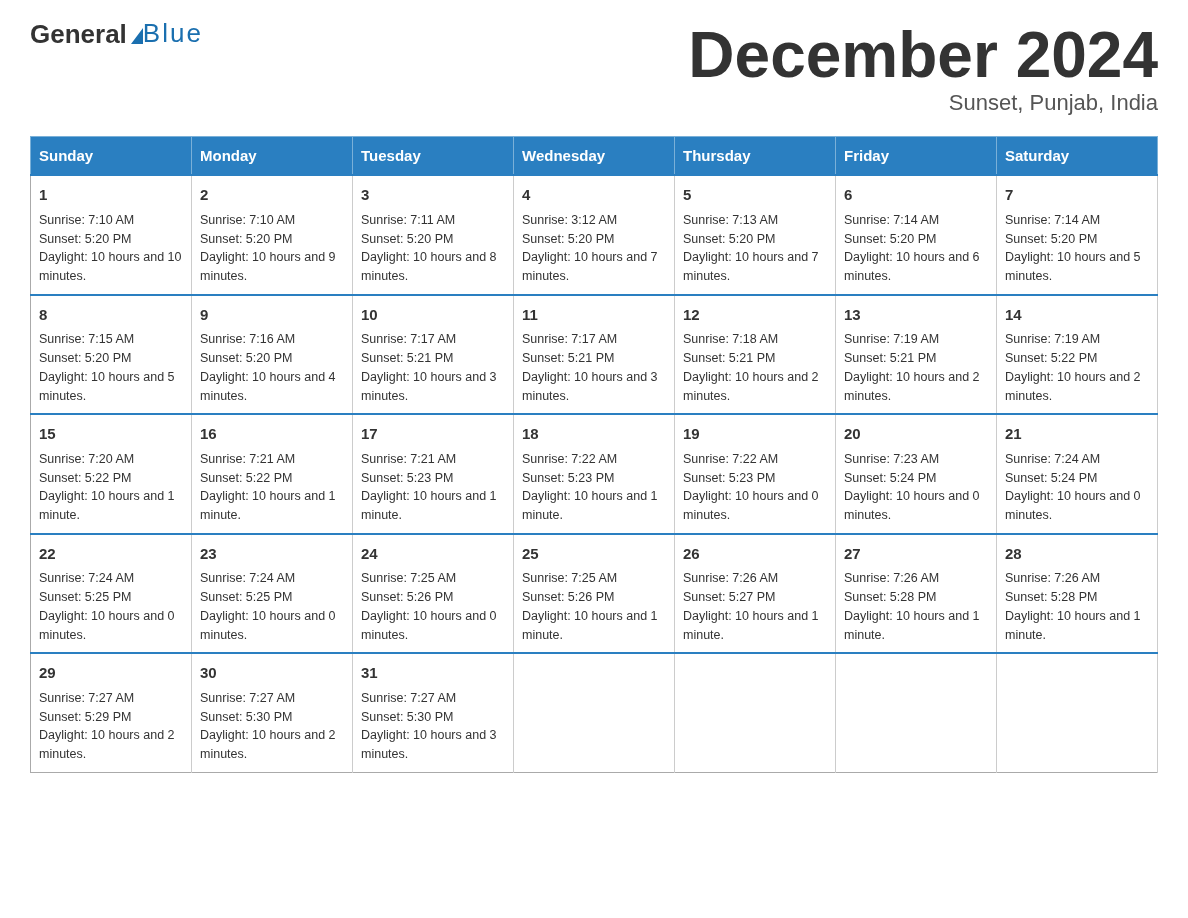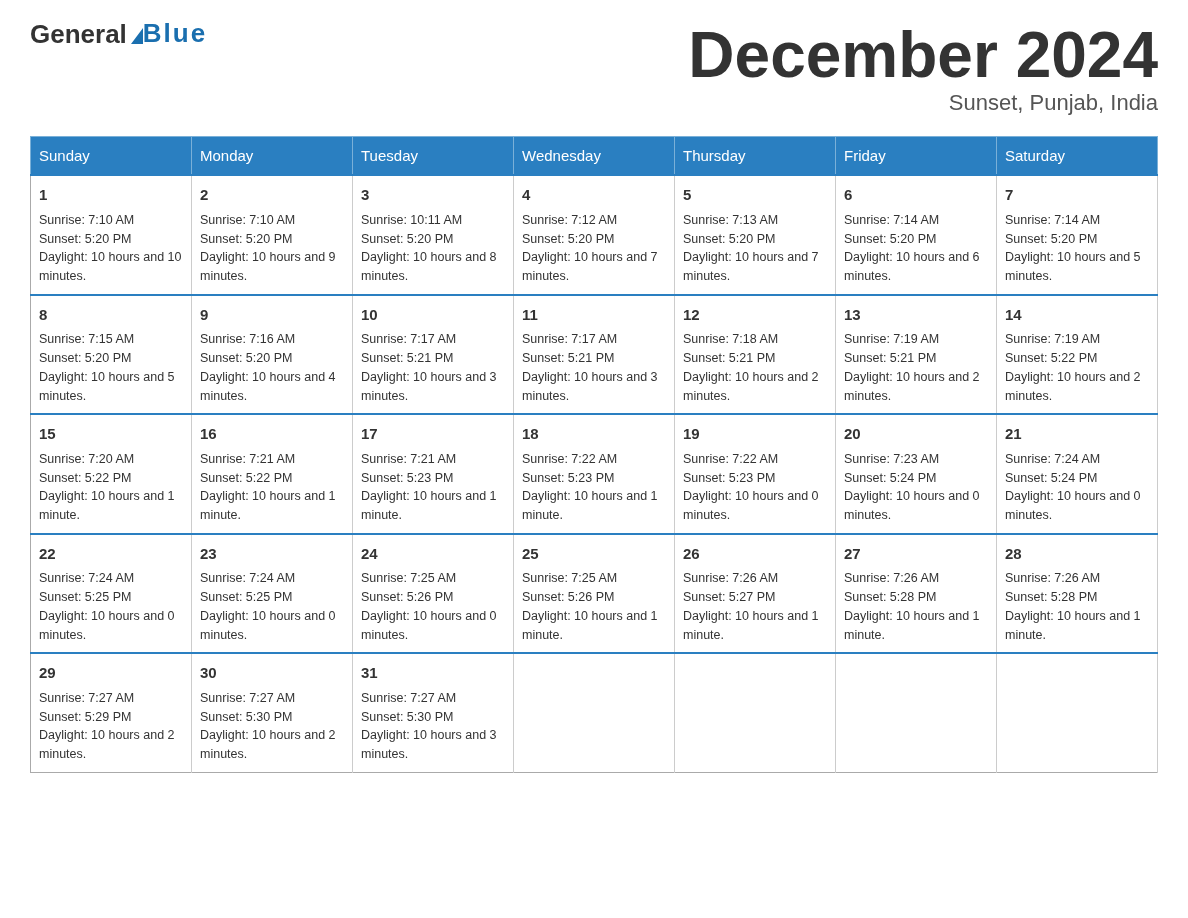--- a/index.html
+++ b/index.html
@@ -39,21 +39,21 @@
     .calendar-table {
       width: 100%;
       border-collapse: collapse;
       border: 1px solid #aaa;
     }
     .calendar-table thead tr th {
       background-color: #2a7fc1;
       color: #fff;
       padding: 10px 8px;
       font-size: 15px;
-      font-weight: normal;
+      font-weight: bold;
       text-align: left;
       border: 1px solid #7ab0d8;
     }
     .calendar-table tbody tr td {
       vertical-align: top;
       padding: 8px;
       border-right: 1px solid #ccc;
       font-size: 12.5px;
       line-height: 1.5;
       width: 14.28%;
@@ -80,21 +80,21 @@
 </head>
 <body>
 
 <div class="header">
   <div class="logo">
     <div class="logo-wrapper">
       <span style="font-size:26px;font-weight:bold;color:#333;line-height:1.1;">General</span>
       <span style="display:inline-block;width:0;height:0;border-left:12px solid transparent;border-right:0px solid transparent;border-bottom:16px solid #1a6faf;margin-left:2px;margin-top:4px;"></span>
     </div>
     <div style="display:flex;align-items:center;gap:2px;margin-top:-2px;">
-      <span style="font-size:26px;font-weight:bold;color:#1a6faf;letter-spacing:2px;">Blue</span>
+      <span style="font-size:26px;font-weight:normal;color:#1a6faf;letter-spacing:2px;">Blue</span>
     </div>
   </div>
   <div class="title-block">
     <h1>December 2024</h1>
     <h2>Sunset, Punjab, India</h2>
   </div>
 </div>
 
 <table class="calendar-table">
   <thead>
@@ -105,22 +105,22 @@
         <th>Wednesday</th>
         <th>Thursday</th>
         <th>Friday</th>
         <th>Saturday</th>
       </tr>
   </thead>
   <tbody id="calendar-body">
   <tr>
         <td><span class="day-number">1</span><span>Sunrise: 7:10 AM</span><br><span>Sunset: 5:20 PM</span><br><span>Daylight: 10 hours and 10 minutes.</span></td>
         <td><span class="day-number">2</span><span>Sunrise: 7:10 AM</span><br><span>Sunset: 5:20 PM</span><br><span>Daylight: 10 hours and 9 minutes.</span></td>
-        <td><span class="day-number">3</span><span>Sunrise: 10:11 AM</span><br><span>Sunset: 5:20 PM</span><br><span>Daylight: 10 hours and 8 minutes.</span></td>
-        <td><span class="day-number">4</span><span>Sunrise: 7:12 AM</span><br><span>Sunset: 5:20 PM</span><br><span>Daylight: 10 hours and 7 minutes.</span></td>
+        <td><span class="day-number">3</span><span>Sunrise: 7:11 AM</span><br><span>Sunset: 5:20 PM</span><br><span>Daylight: 10 hours and 8 minutes.</span></td>
+        <td><span class="day-number">4</span><span>Sunrise: 3:12 AM</span><br><span>Sunset: 5:20 PM</span><br><span>Daylight: 10 hours and 7 minutes.</span></td>
         <td><span class="day-number">5</span><span>Sunrise: 7:13 AM</span><br><span>Sunset: 5:20 PM</span><br><span>Daylight: 10 hours and 7 minutes.</span></td>
         <td><span class="day-number">6</span><span>Sunrise: 7:14 AM</span><br><span>Sunset: 5:20 PM</span><br><span>Daylight: 10 hours and 6 minutes.</span></td>
         <td><span class="day-number">7</span><span>Sunrise: 7:14 AM</span><br><span>Sunset: 5:20 PM</span><br><span>Daylight: 10 hours and 5 minutes.</span></td>
       </tr>
       <tr>
         <td><span class="day-number">8</span><span>Sunrise: 7:15 AM</span><br><span>Sunset: 5:20 PM</span><br><span>Daylight: 10 hours and 5 minutes.</span></td>
         <td><span class="day-number">9</span><span>Sunrise: 7:16 AM</span><br><span>Sunset: 5:20 PM</span><br><span>Daylight: 10 hours and 4 minutes.</span></td>
         <td><span class="day-number">10</span><span>Sunrise: 7:17 AM</span><br><span>Sunset: 5:21 PM</span><br><span>Daylight: 10 hours and 3 minutes.</span></td>
         <td><span class="day-number">11</span><span>Sunrise: 7:17 AM</span><br><span>Sunset: 5:21 PM</span><br><span>Daylight: 10 hours and 3 minutes.</span></td>
         <td><span class="day-number">12</span><span>Sunrise: 7:18 AM</span><br><span>Sunset: 5:21 PM</span><br><span>Daylight: 10 hours and 2 minutes.</span></td>

